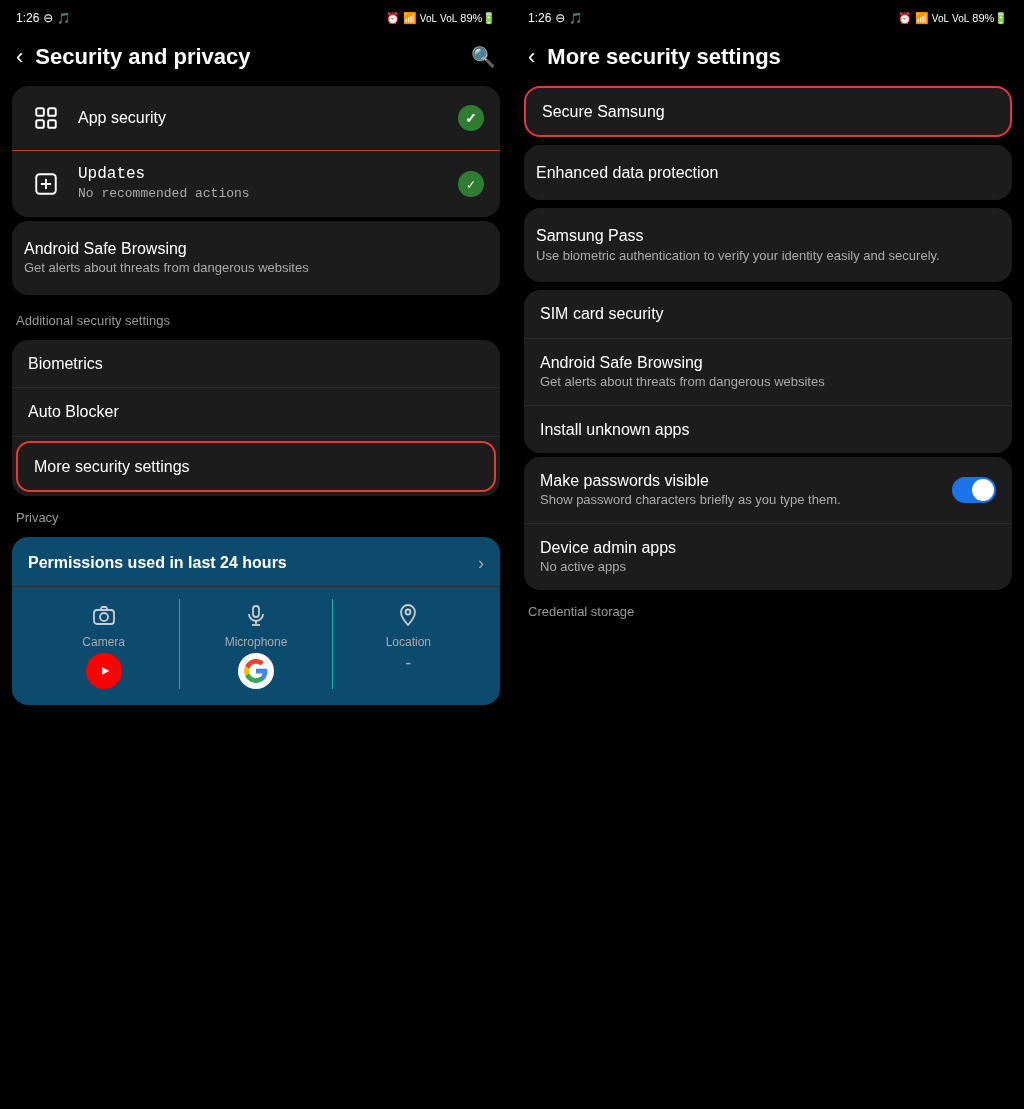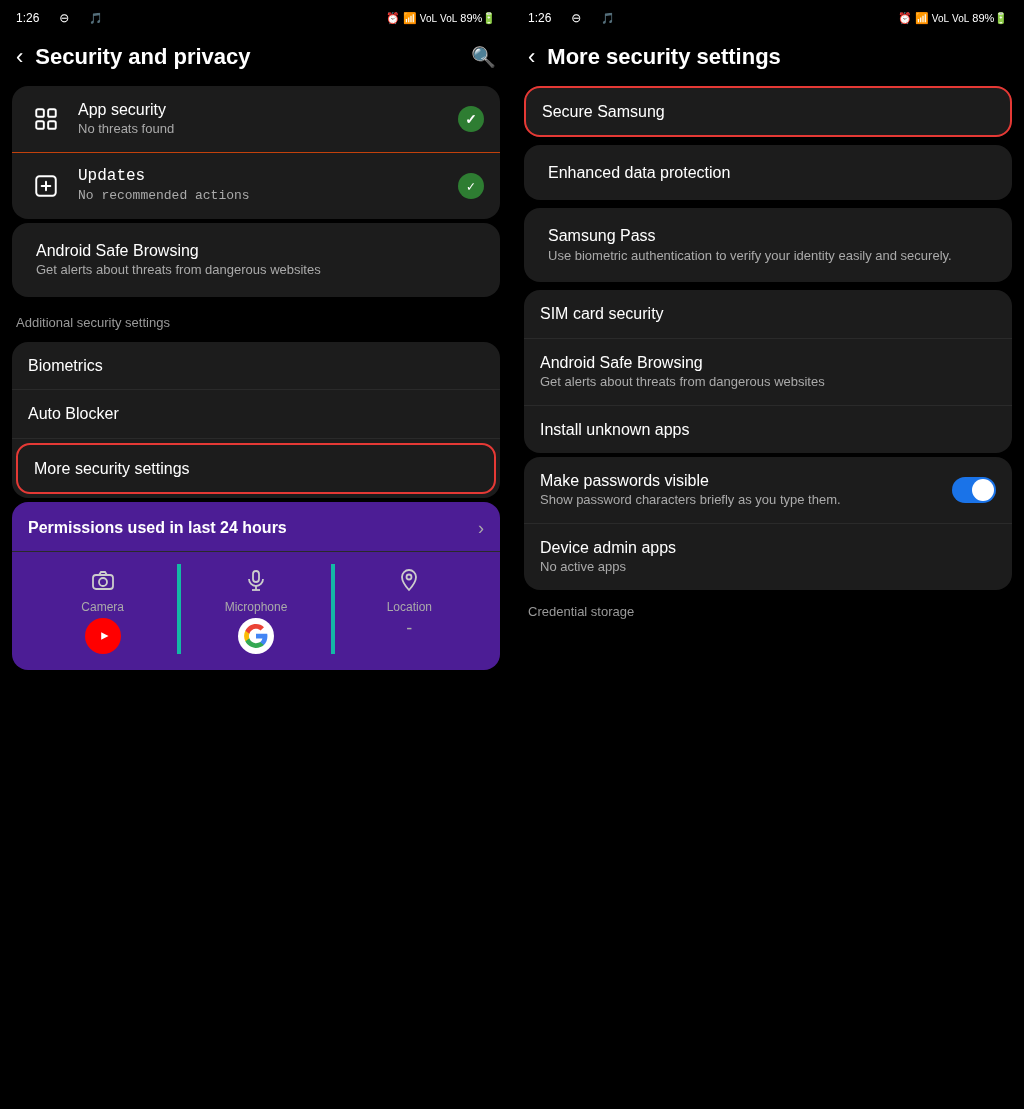--- a/index.html
+++ b/index.html
@@ -21,21 +21,21 @@
     }
     .status-bar {
       display: flex;
       justify-content: space-between;
       align-items: center;
       padding: 8px 16px 4px 16px;
       font-size: 12px;
       color: #fff;
       height: 32px;
     }
-    .status-left { display: flex; align-items: center; gap: 20px; }
+    .status-left { display: flex; align-items: center; gap: 4px; }
     .status-right { display: flex; align-items: center; gap: 3px; font-size: 11px; }
     .top-bar {
       display: flex;
       align-items: center;
       padding: 12px 16px 8px 16px;
       gap: 12px;
     }
     .back-btn {
       font-size: 22px;
       color: #fff;
@@ -120,25 +120,25 @@
       font-size: 13px;
       color: #999;
       padding: 10px 4px 12px 4px;
     }
     .card-single {
       background: #1c1c1c;
       border-radius: 16px;
       margin-bottom: 8px;
     }
     .card-single .card-item {
-      padding: 18px 24px;
+      padding: 18px 12px;
       align-items: center;
     }
     .permissions-card {
-      background: #4c1d95;
+      background: #0c4a6e;
       border-radius: 16px;
       margin-bottom: 8px;
     }
     .permissions-header {
       display: flex;
       align-items: center;
       justify-content: space-between;
       padding: 16px 16px 12px 16px;
     }
     .permissions-title {
@@ -158,21 +158,21 @@
       padding-top: 12px;
     }
     .perm-col {
       display: flex;
       flex-direction: column;
       align-items: center;
       gap: 4px;
       flex: 1;
     }
     .perm-col + .perm-col {
-      border-left: 4px solid #14b8a6;
+      border-left: 1px solid #14b8a6;
     }
     .perm-label {
       font-size: 12px;
       color: #aaa;
     }
     .perm-app-icon {
       width: 36px;
       height: 36px;
       border-radius: 50%;
       display: flex;
@@ -250,21 +250,20 @@
         <div class="item-icon">
           <svg viewBox="0 0 24 24" fill="none" stroke="#fff" stroke-width="1.8">
             <rect x="3" y="3" width="7" height="7" rx="1.5"></rect>
             <rect x="14" y="3" width="7" height="7" rx="1.5"></rect>
             <rect x="3" y="14" width="7" height="7" rx="1.5"></rect>
             <rect x="14" y="14" width="7" height="7" rx="1.5"></rect>
           </svg>
         </div>
         <div class="item-text">
           <div class="item-title">App security</div>
-          <div class="item-subtitle">No threats found</div>
         </div>
         <div class="check-badge"></div>
       </div>
       <div class="card-item">
         <div class="item-icon">
           <svg viewBox="0 0 24 24" fill="none" stroke="#fff" stroke-width="1.8">
             <rect x="3" y="3" width="18" height="18" rx="3"></rect>
             <path d="M8 12h8M12 8v8" stroke-linecap="round"></path>
           </svg>
         </div>
@@ -300,20 +299,21 @@
         </div>
       </div>
       <div class="divider"></div>
       <div class="card-item" style="border: 2px solid #e53935; border-radius: 14px; margin: 4px;">
         <div class="item-text">
           <div class="item-title">More security settings</div>
         </div>
       </div>
     </div>
 
+    <div class="section-label">Privacy</div>
 
     <div class="permissions-card">
       <div class="permissions-header">
         <span class="permissions-title">Permissions used in last 24 hours</span>
         <span class="chevron-right">›</span>
       </div>
       <div class="permissions-icons">
         <div class="perm-col">
           <span class="perm-icon-circle">
             <svg viewBox="0 0 24 24" fill="none" stroke="#ccc" stroke-width="1.8" width="24" height="24">

